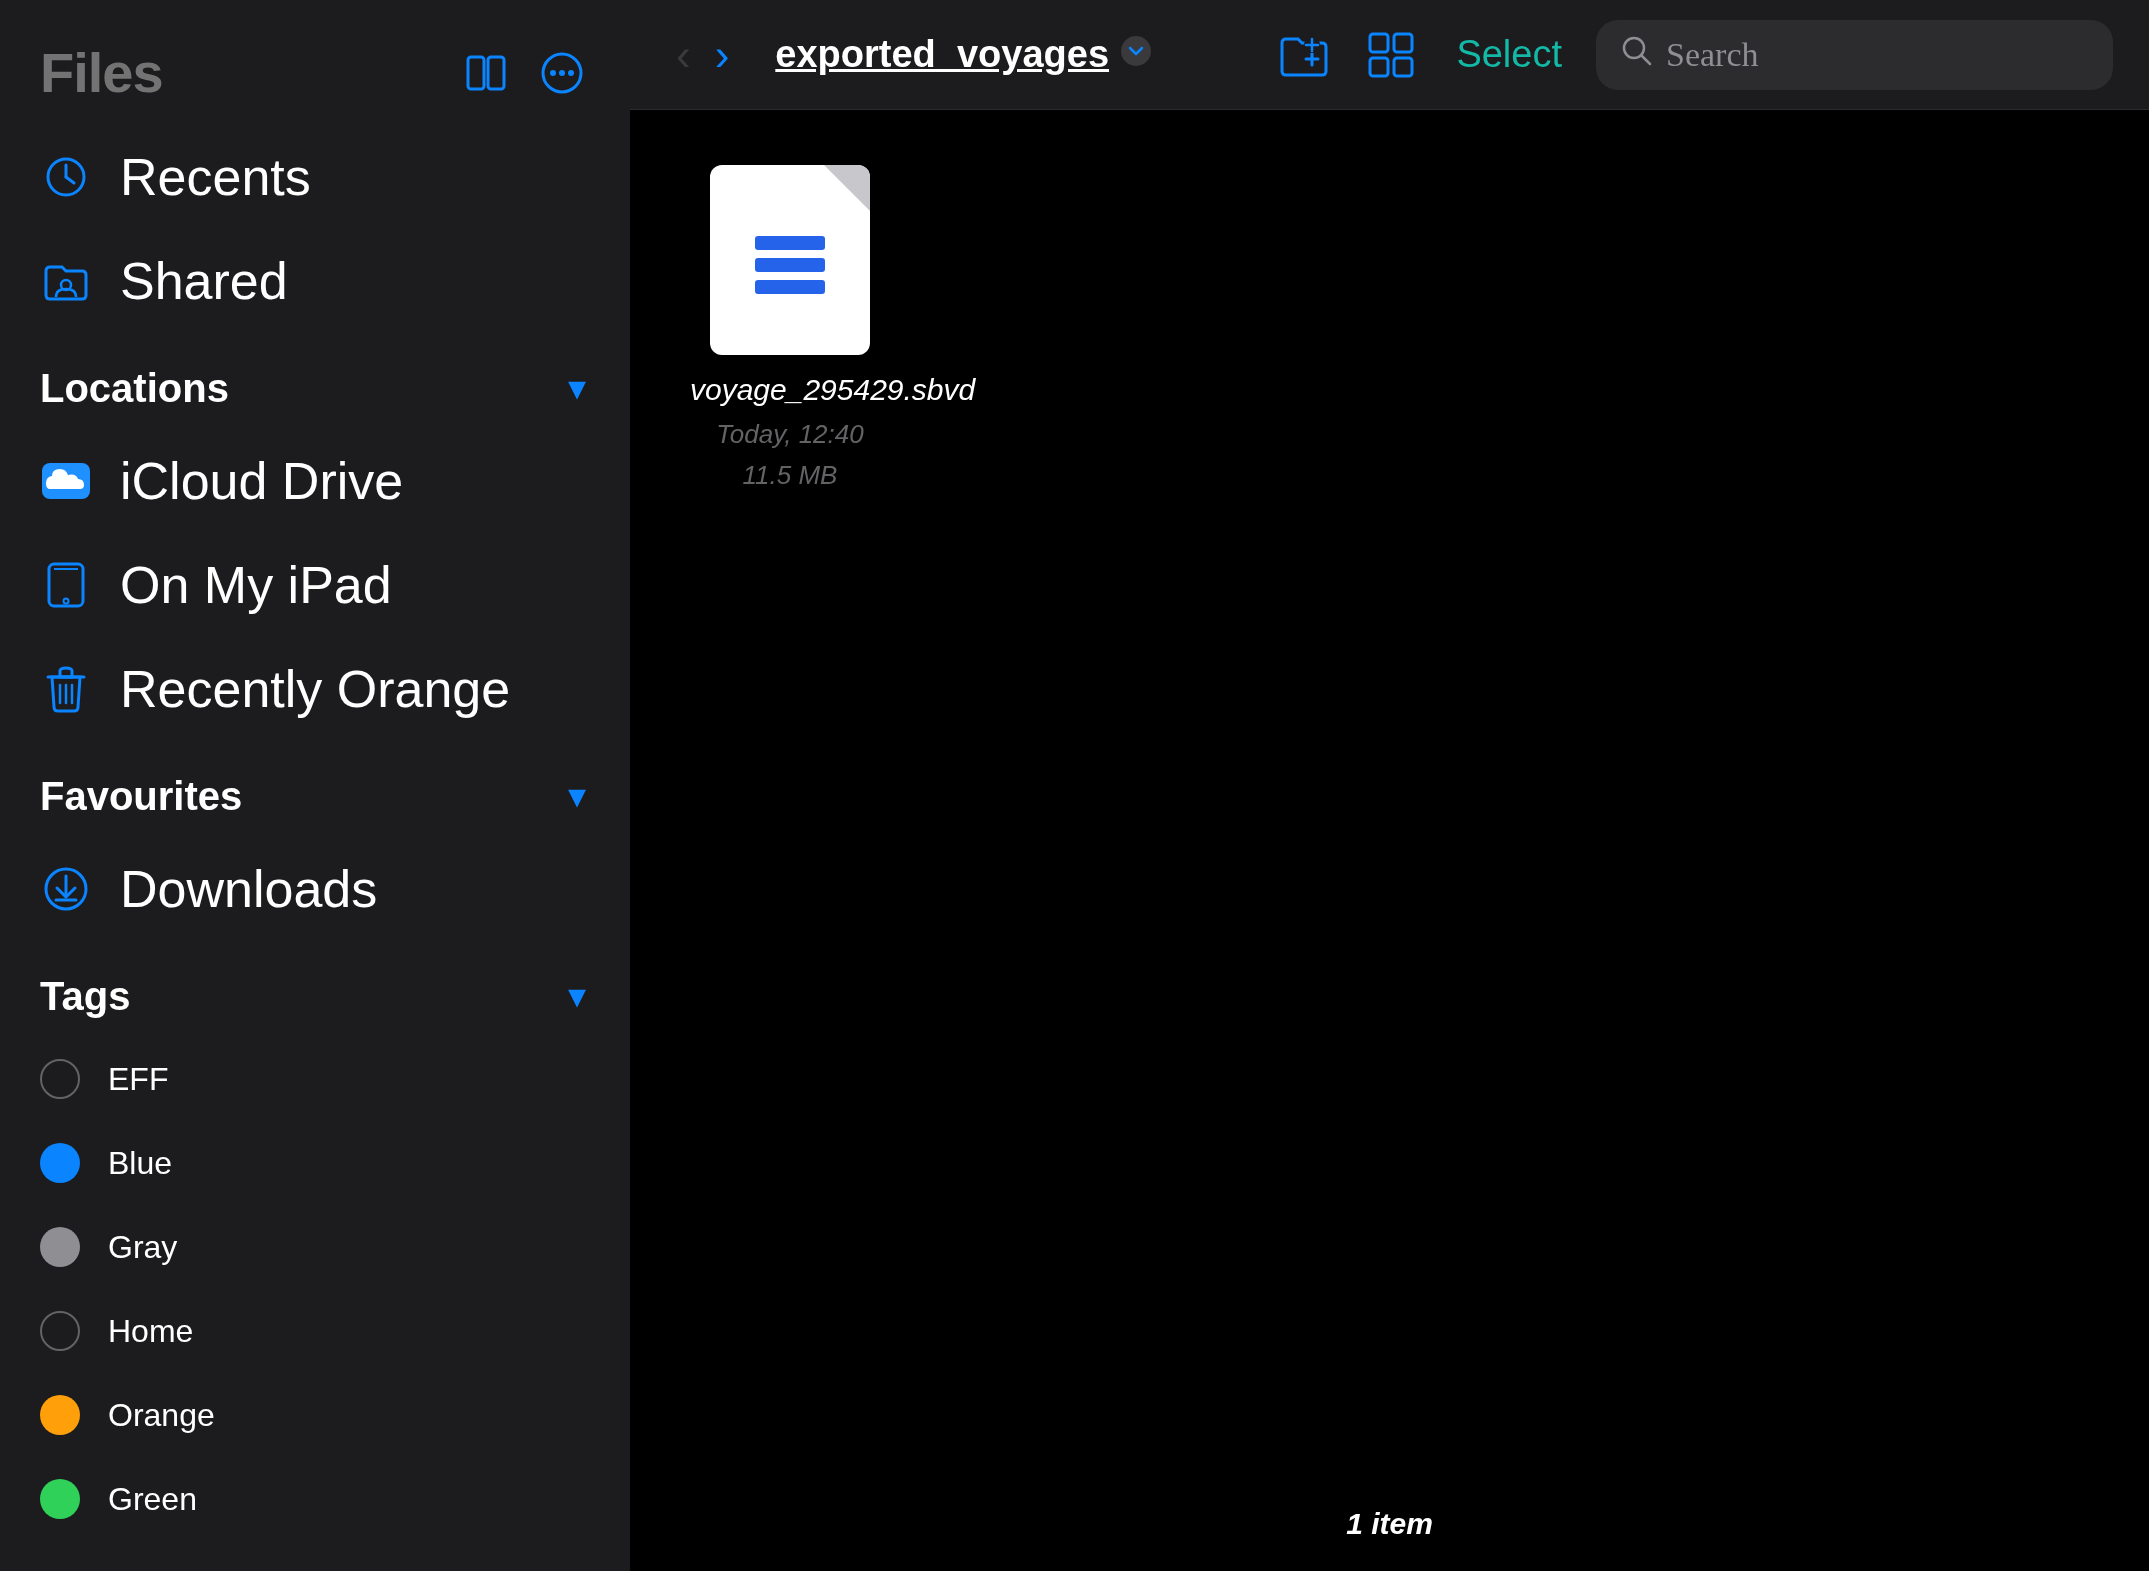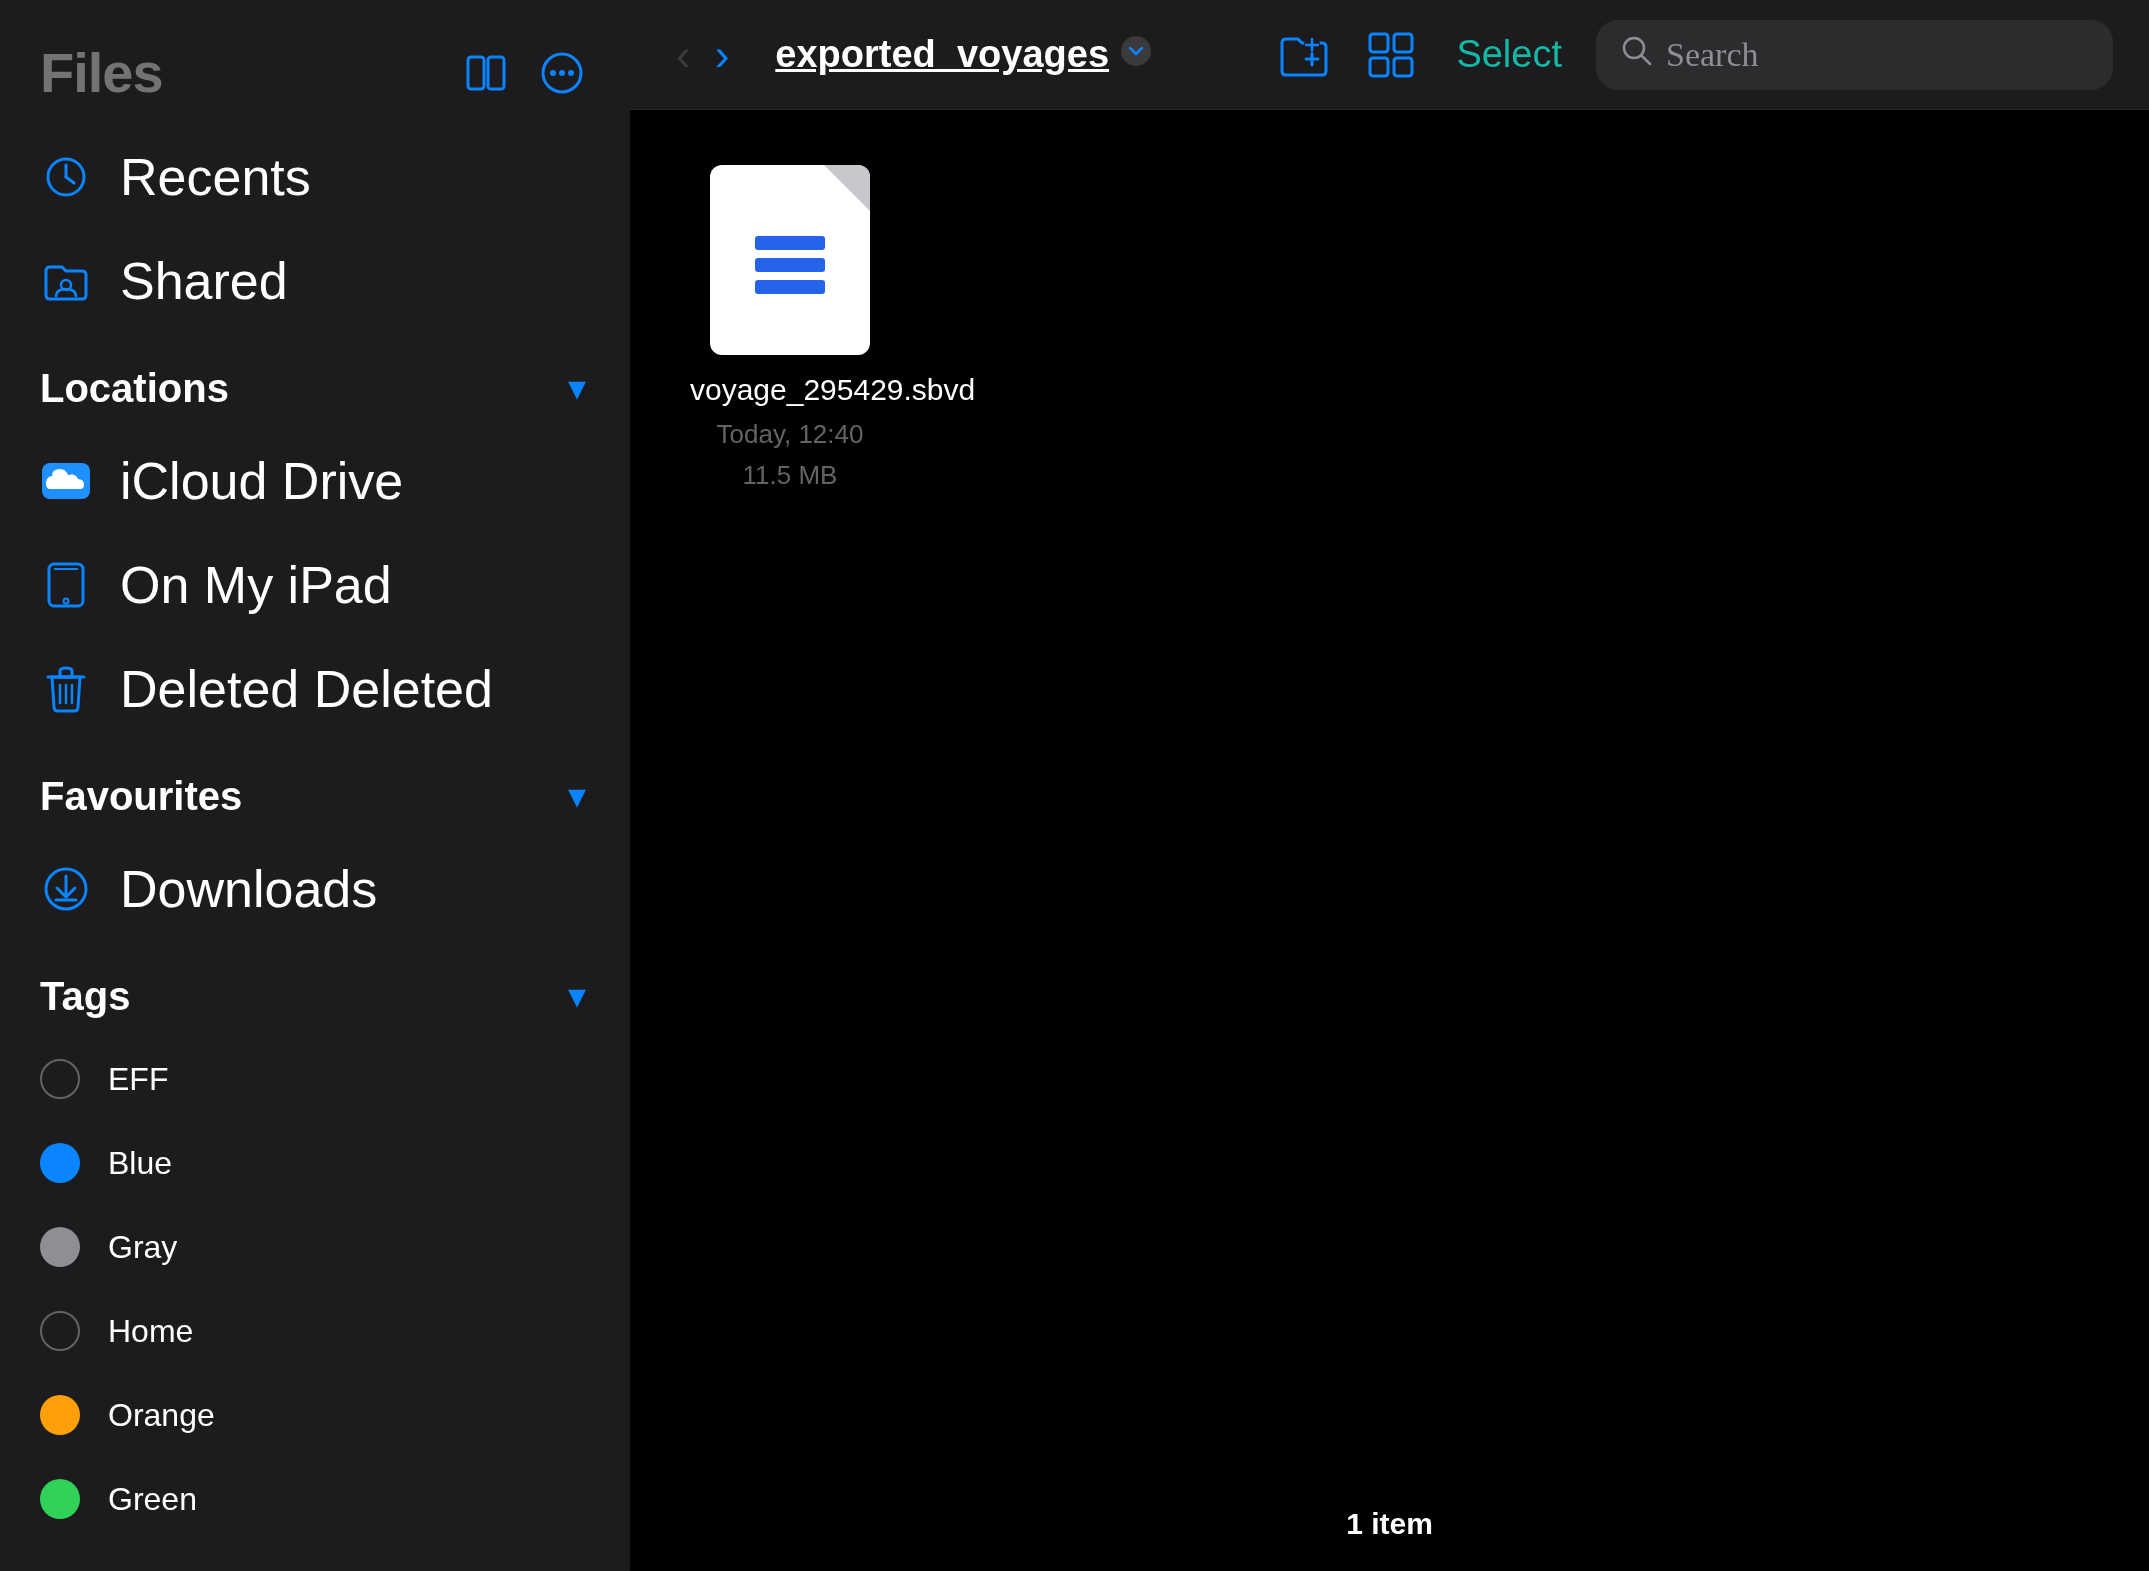--- a/index.html
+++ b/index.html
@@ -249,20 +249,21 @@
     }
 
     
     .file-area {
       flex: 1;
       padding: 50px 60px;
       display: flex;
       flex-direction: column;
       align-items: flex-start;
       position: relative;
+      font-style: italic;
     }
 
     .file-item {
       display: flex;
       flex-direction: column;
       align-items: center;
       cursor: pointer;
       gap: 10px;
     }
 
@@ -416,21 +417,21 @@
     <div class="nav-icon">
       <svg width="44" height="48" viewBox="0 0 44 48" fill="none">
         <path d="M8 12 L10 42 Q10 46 14 46 H30 Q34 46 34 42 L36 12 Z" stroke="#0a84ff" stroke-width="3" fill="none"></path>
         <line x1="4" y1="12" x2="40" y2="12" stroke="#0a84ff" stroke-width="3" stroke-linecap="round"></line>
         <path d="M16 6 Q16 3 22 3 Q28 3 28 6 L28 12 L16 12 Z" stroke="#0a84ff" stroke-width="3" fill="none"></path>
         <line x1="16" y1="20" x2="16" y2="38" stroke="#0a84ff" stroke-width="2.5" stroke-linecap="round"></line>
         <line x1="22" y1="20" x2="22" y2="38" stroke="#0a84ff" stroke-width="2.5" stroke-linecap="round"></line>
         <line x1="28" y1="20" x2="28" y2="38" stroke="#0a84ff" stroke-width="2.5" stroke-linecap="round"></line>
       </svg>
     </div>
-    <span class="nav-label">Deleted Deleted</span>
+    <span class="nav-label">Recently Orange</span>
   </div>
 
   <div class="section-header">
     <span class="section-title">Favourites</span>
     <button class="chevron-btn">▾</button>
   </div>
 
   <div class="sidebar-nav-item">
     <div class="nav-icon">
       <svg width="46" height="46" viewBox="0 0 46 46" fill="none">

